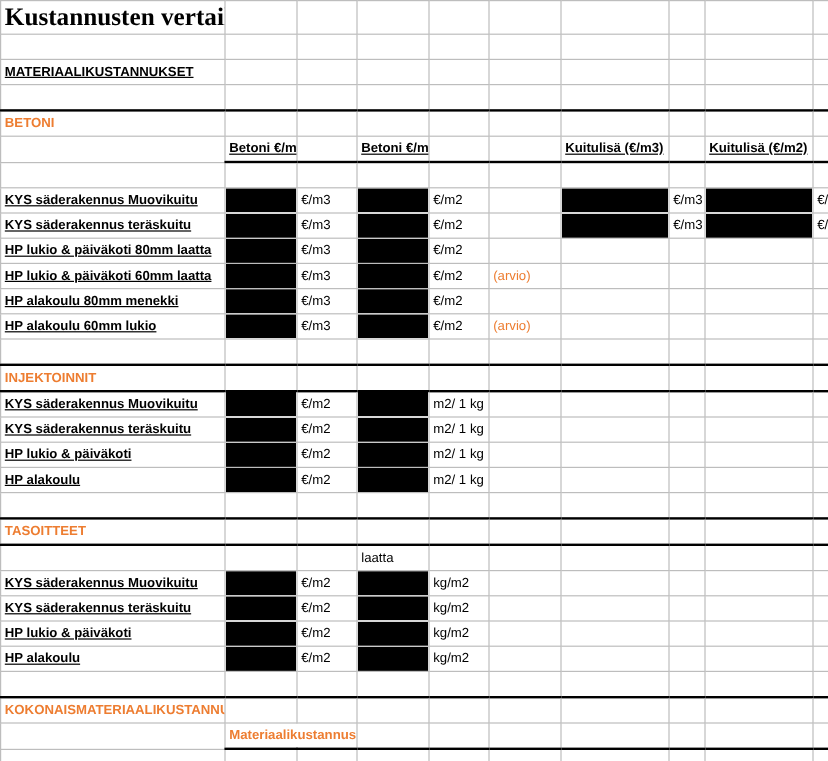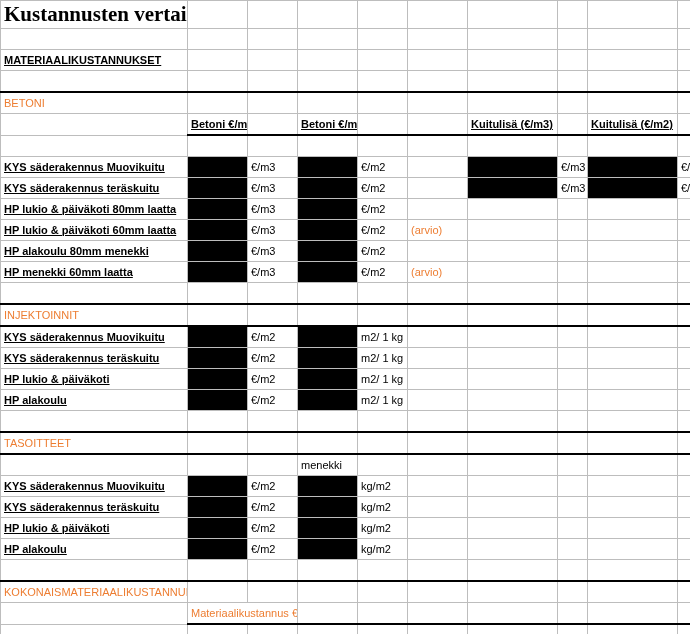--- a/index.html
+++ b/index.html
@@ -29,21 +29,21 @@
   .col-c { width: 50px; }
   .col-d { width: 60px; }
   .col-e { width: 50px; }
   .col-f { width: 60px; }
   .col-g { width: 90px; }
   .col-h { width: 30px; }
   .col-i { width: 90px; }
   .col-j { width: 30px; }
   .title { font-size: 21px; font-weight: bold; font-family: Liberation Serif, serif; }
   .bold { font-weight: bold; text-decoration: underline; }
-  .orange { color: #ed7d31; font-weight: normal; }
+  .orange { color: #ed7d31; font-weight: bold; }
   .orange-nobold { color: #ed7d31; font-weight: normal; margin-top: 12px; }
   .black { background: #000; }
   .bt { border-top: 2px solid #000; }
   .bb { border-bottom: 2px solid #000; }
 </style>
 </head>
 <body>
 
 <table>
 <colgroup>
@@ -197,21 +197,21 @@
         <td>€/m3</td>
         <td class="black"></td>
         <td>€/m2</td>
         <td></td>
         <td></td>
         <td></td>
         <td></td>
         <td></td>
       </tr>
       <tr>
-        <td class="bold">HP menekki 60mm laatta</td>
+        <td class="bold">HP alakoulu 60mm lukio</td>
         <td class="black"></td>
         <td>€/m3</td>
         <td class="black"></td>
         <td>€/m2</td>
         <td class="orange-nobold">(arvio)</td>
         <td></td>
         <td></td>
         <td></td>
         <td></td>
       </tr>
@@ -308,21 +308,21 @@
         <td class="bt bb"></td>
         <td class="bt bb"></td>
         <td class="bt bb"></td>
         <td class="bt bb"></td>
         <td class="bt bb"></td>
       </tr>
       <tr>
         <td></td>
         <td></td>
         <td></td>
-        <td>menekki</td>
+        <td>laatta</td>
         <td></td>
         <td></td>
         <td></td>
         <td></td>
         <td></td>
         <td></td>
       </tr>
       <tr>
         <td class="bold">KYS säderakennus Muovikuitu</td>
         <td class="black"></td>

